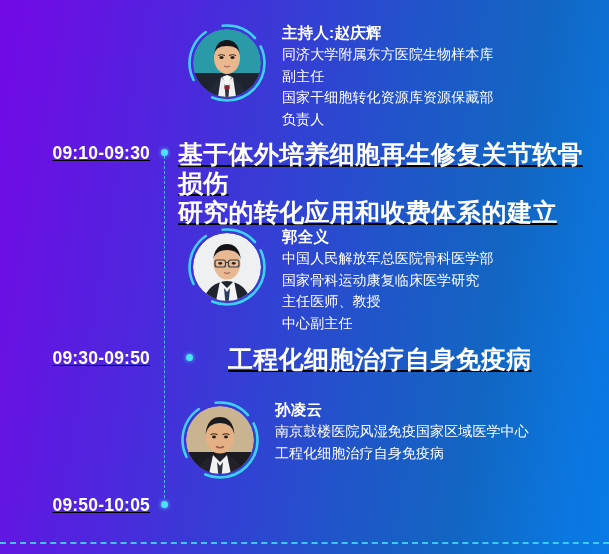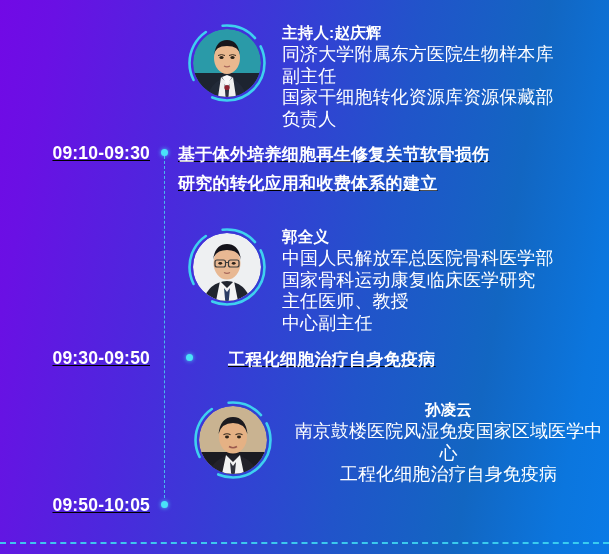--- a/index.html
+++ b/index.html
@@ -80,21 +80,21 @@
     display: block;
     width: 7px;
     height: 7px;
     border-radius: 50%;
     background: #49e2f8;
     box-shadow: 0 0 4px rgba(80,230,255,.85);
   }
   .session-title {
     flex: 1 1 auto;
     color: #ffffff;
-    font-size: 17px;
+    font-size: 25px;
     font-weight: bold;
     line-height: 29px;
     letter-spacing: .3px;
     padding-right: 24px;
   }
 
   
   .speaker {
     position: absolute;
     display: flex;
@@ -123,21 +123,21 @@
     padding-left: 14px;
     color: #ffffff;
   }
   .speaker-name {
     font-size: 15.5px;
     font-weight: bold;
     line-height: 22px;
     letter-spacing: .2px;
   }
   .speaker-affil {
-    font-size: 18px;
+    font-size: 14px;
     font-weight: normal;
     line-height: 21.5px;
     letter-spacing: .1px;
   }
 </style>
 </head>
 <body>
 
 <div id="poster">
 
@@ -237,21 +237,21 @@
   <div class="session" style="top:345px;gap:25px;">
     <div class="session-time">09:30-09:50</div>
     <div class="session-dot">
         <i></i>
       </div>
     <div class="session-title">
       <div>工程化细胞治疗自身免疫病</div>
     </div>
   </div>
 
-  <div class="speaker" style="left:192px; top:399px;text-align:center;">
+  <div class="speaker" style="left:179px; top:399px;">
     <div class="avatar-wrap">
       <svg class="avatar-ring" viewBox="0 0 82 82">
         <circle cx="41" cy="41" r="37.5" fill="none" stroke="#3fd0ef" stroke-width="2.6" stroke-dasharray="92 26 54 18 36 10" stroke-dashoffset="18" stroke-linecap="round"></circle>
         <circle cx="41" cy="41" r="32.5" fill="none" stroke="#2aa8e8" stroke-width="1.6" stroke-dasharray="40 140" stroke-dashoffset="60" stroke-linecap="round" opacity="0.85"></circle>
       </svg>
       <div class="avatar-photo">
         <svg viewBox="0 0 68 68" width="68" height="68">
           <defs>
             <clipPath id="c3">
                 <circle cx="34" cy="34" r="34"></circle>

